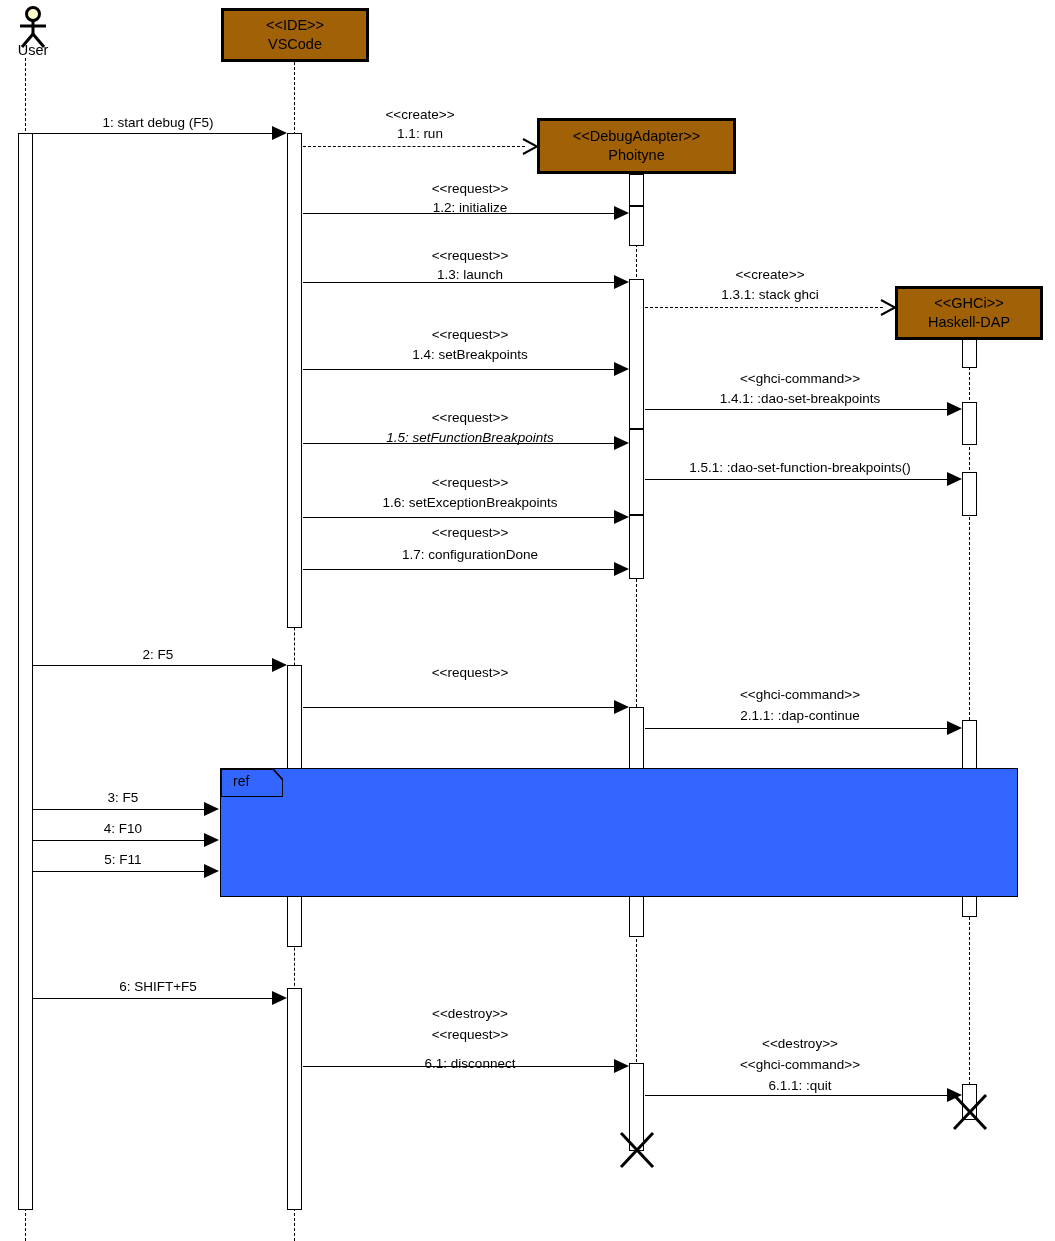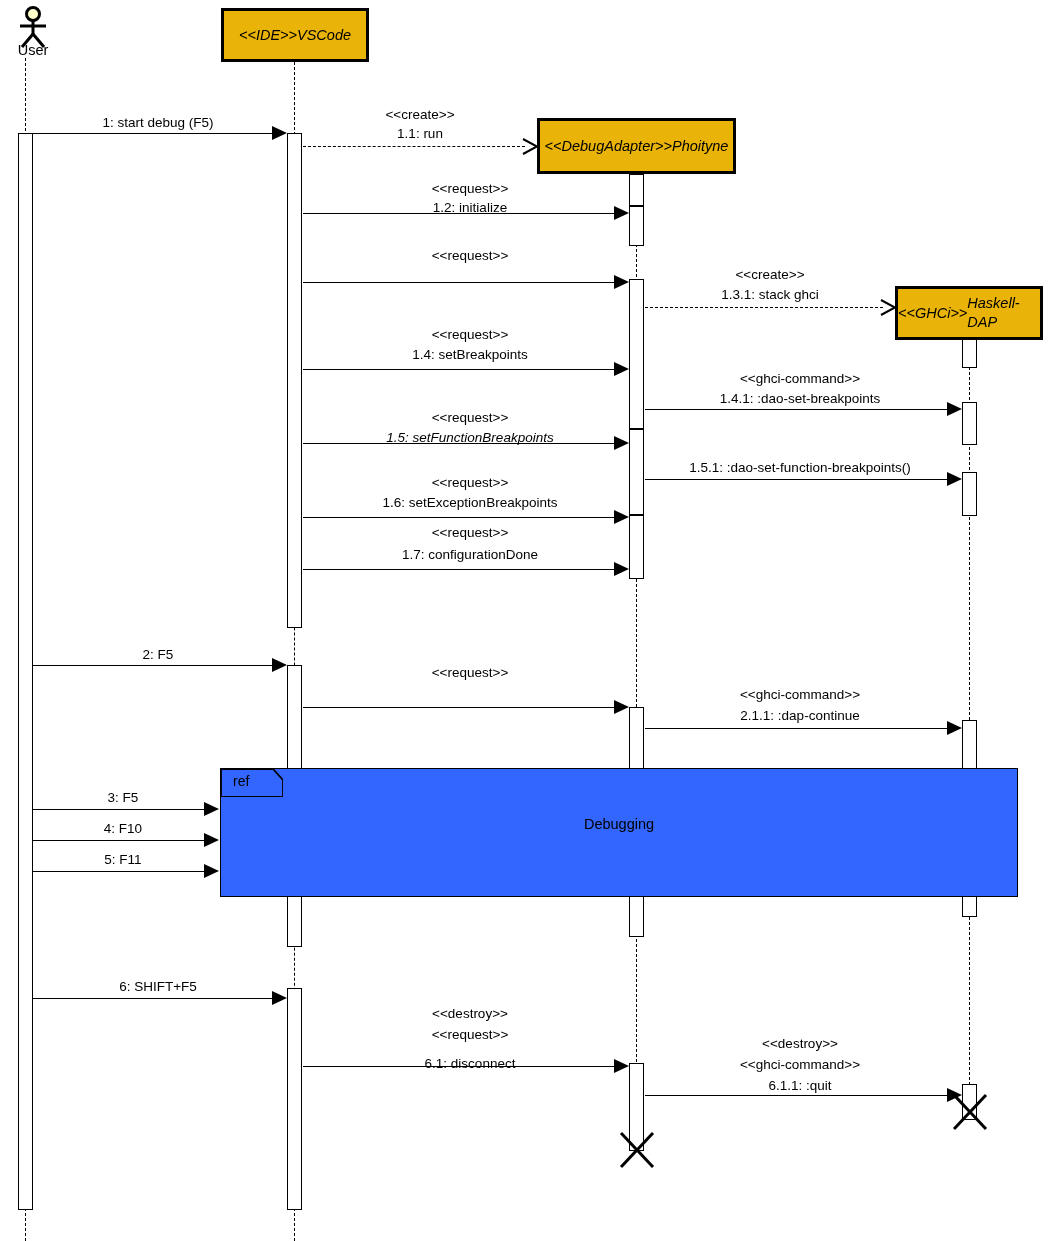--- a/index.html
+++ b/index.html
@@ -1,22 +1,22 @@
 <!DOCTYPE html>
 <html><head>
 <meta charset="utf-8">
 <style>
   html,body{margin:0;padding:0;background:#ffffff;}
   #canvas{position:relative;width:1055px;height:1241px;background:#fff;
           font-family:"Liberation Sans","DejaVu Sans",sans-serif;overflow:hidden;}
 
   
-  .pbox{position:absolute;box-sizing:border-box;background:#eab308;border:3px solid #000;
-        display:flex;flex-direction:row;align-items:center;justify-content:center;
-        color:#000;font-size:14.5px;line-height:1.28;z-index:6;font-style:italic;}
+  .pbox{position:absolute;box-sizing:border-box;background:#a16207;border:3px solid #000;
+        display:flex;flex-direction:column;align-items:center;justify-content:center;
+        color:#000;font-size:14.5px;line-height:1.28;z-index:6;}
   .pbox .st{display:block;}
   .pbox .nm{display:block;}
 
   
   .actor{position:absolute;z-index:6;}
   .actor-label{position:absolute;font-size:14.5px;color:#000;z-index:6;white-space:nowrap;}
 
   
   .lifeline{position:absolute;width:0;border-left:1.6px dashed #000;z-index:1;}
 
@@ -108,20 +108,21 @@
         <polyline points="2,2 16,9.5 2,17" fill="none" stroke="#000" stroke-width="2"></polyline>
       </svg>
   </div>
 
   <div class="msglabel" style="left:310px;top:180px;width:320px;">&lt;&lt;request&gt;&gt;</div>
   <div class="msglabel" style="left:310px;top:199px;width:320px;">1.2: initialize</div>
   <div class="msgline" style="left:303px;top:213px;width:320px;"></div>
   <div class="arrowhead" style="left:614px;top:206px;"></div>
 
   <div class="msglabel" style="left:310px;top:247px;width:320px;">&lt;&lt;request&gt;&gt;</div>
+  <div class="msglabel" style="left:310px;top:266px;width:320px;">1.3: launch</div>
   <div class="msgline" style="left:303px;top:282px;width:320px;"></div>
   <div class="arrowhead" style="left:614px;top:275px;"></div>
 
   <div class="msglabel" style="left:650px;top:266px;width:240px;">&lt;&lt;create&gt;&gt;</div>
   <div class="msglabel" style="left:650px;top:286px;width:240px;">1.3.1: stack ghci</div>
   <div class="msgline dashed" style="left:645px;top:307px;width:238px;"></div>
   <div class="arrowopen" style="left:879px;top:298px;">
     <svg width="18" height="19" viewBox="0 0 18 19">
         <polyline points="2,2 16,9.5 2,17" fill="none" stroke="#000" stroke-width="2"></polyline>
       </svg>
@@ -179,21 +180,20 @@
 
   <div class="msglabel" style="left:33px;top:851px;width:180px;">5: F11</div>
   <div class="msgline" style="left:33px;top:871px;width:180px;"></div>
   <div class="arrowhead" style="left:204px;top:864px;"></div>
 
   <div class="reffrag" style="left:220px;top:768px;width:798px;height:129px;">
     <svg width="62" height="28" viewBox="0 0 62 28" style="position:absolute;left:0;top:0;">
       <path d="M0,0 L52,0 L62,11 L62,28 L0,28 Z" fill="#3366FF" stroke="#000" stroke-width="1.8"></path>
     </svg>
     <span class="reftag" style="left:12px;top:4px;">ref</span>
-    <span class="reftitle" style="left:0;top:47px;">Debugging</span>
   </div>
 
   <div class="msglabel" style="left:33px;top:978px;width:250px;">6: SHIFT+F5</div>
   <div class="msgline" style="left:33px;top:998px;width:248px;"></div>
   <div class="arrowhead" style="left:272px;top:991px;"></div>
 
   <div class="msglabel" style="left:310px;top:1005px;width:320px;">&lt;&lt;destroy&gt;&gt;</div>
   <div class="msglabel" style="left:310px;top:1026px;width:320px;">&lt;&lt;request&gt;&gt;</div>
   <div class="msglabel" style="left:310px;top:1055px;width:320px;">6.1: disconnect</div>
   <div class="msgline" style="left:303px;top:1066px;width:320px;"></div>

